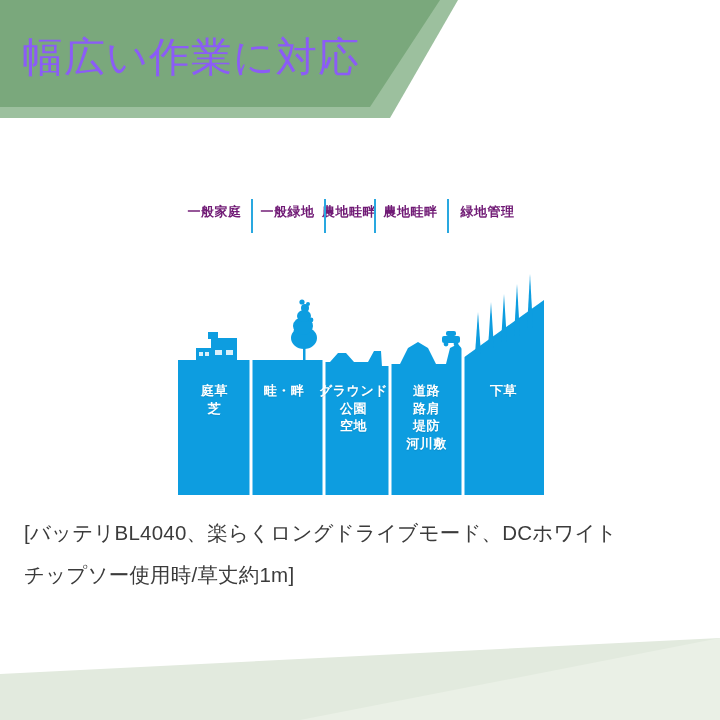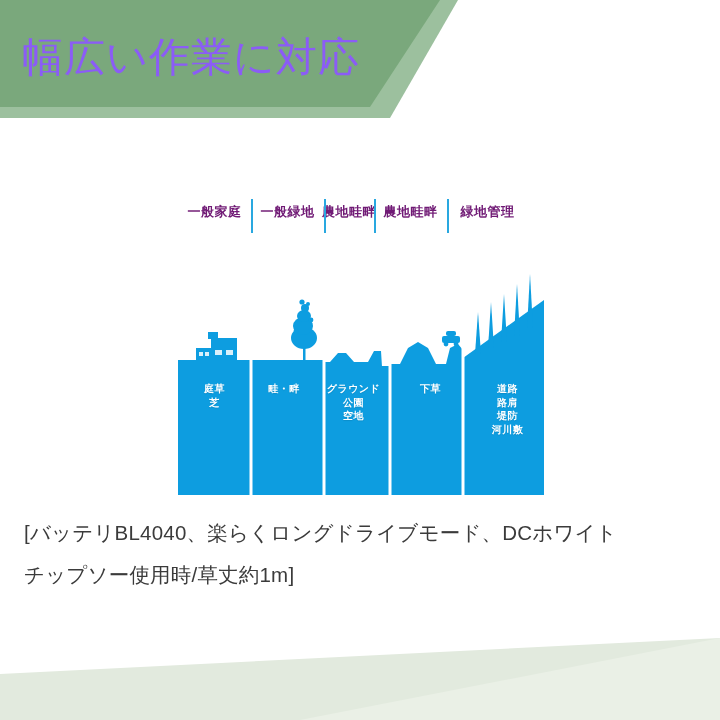--- a/index.html
+++ b/index.html
@@ -114,21 +114,21 @@
     height: 255px;
     display: flex;
     pointer-events: none;
   }
   .block-label {
     display: flex;
     flex-direction: column;
     align-items: center;
     justify-content: flex-start;
     padding-top: 142px;
-    font-size: 10px;
+    font-size: 13px;
     font-weight: 700;
     color: #ffffff;
     line-height: 1.35;
     letter-spacing: 0.5px;
     white-space: nowrap;
     text-shadow: 0 1px 1px rgba(0,0,0,0.10);
   }
 
   
   .body-copy {
@@ -276,28 +276,28 @@
         <span>芝</span>
       </div>
       <div class="block-label" style="width:66px">
         <span>畦・畔</span>
       </div>
       <div class="block-label" style="width:73px">
         <span>グラウンド</span>
         <span>公園</span>
         <span>空地</span>
       </div>
-      <div class="block-label" style="width:81px">
-        <span>下草</span>
-      </div>
       <div class="block-label" style="width:73px">
         <span>道路</span>
         <span>路肩</span>
         <span>堤防</span>
         <span>河川敷</span>
+      </div>
+      <div class="block-label" style="width:81px">
+        <span>下草</span>
       </div>
     </div>
 
   </div>
 </div>
 
 <div class="bottom-deco">
   <svg width="720" height="90" viewBox="0 0 720 90" xmlns="http://www.w3.org/2000/svg">
     <polygon points="0,44 720,8 720,90 0,90" fill="#e2eade"></polygon>
     <polygon points="720,8 720,90 300,90" fill="#eaf0e6"></polygon>

